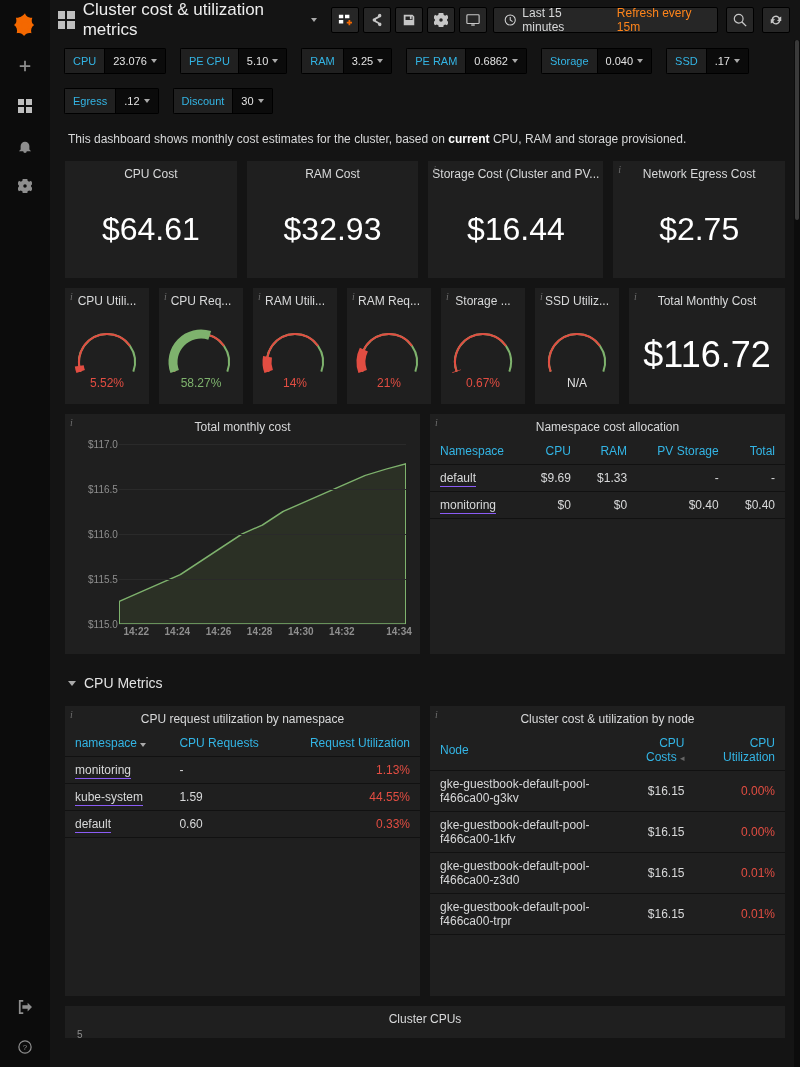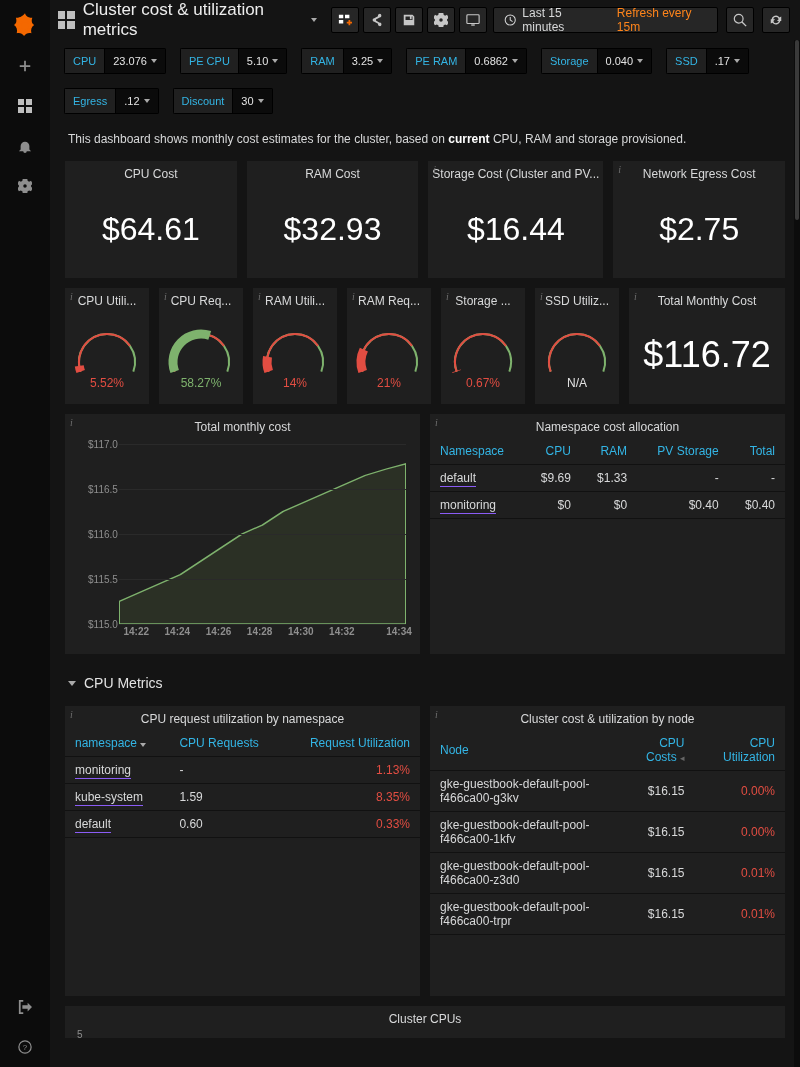--- a/index.html
+++ b/index.html
@@ -508,21 +508,21 @@
             </thead>
           <tbody id="nsu-tbody">
               <tr>
                 <td class="link"><span>monitoring</span></td>
                 <td>-</td>
                 <td class="right red">1.13%</td>
               </tr>
               <tr>
                 <td class="link"><span>kube-system</span></td>
                 <td>1.59</td>
-                <td class="right red">8.35%</td>
+                <td class="right red">44.55%</td>
               </tr>
               <tr>
                 <td class="link"><span>default</span></td>
                 <td>0.60</td>
                 <td class="right red">0.33%</td>
               </tr>
             </tbody>
         </table>
       </div>
       <div class="panel table-panel">

